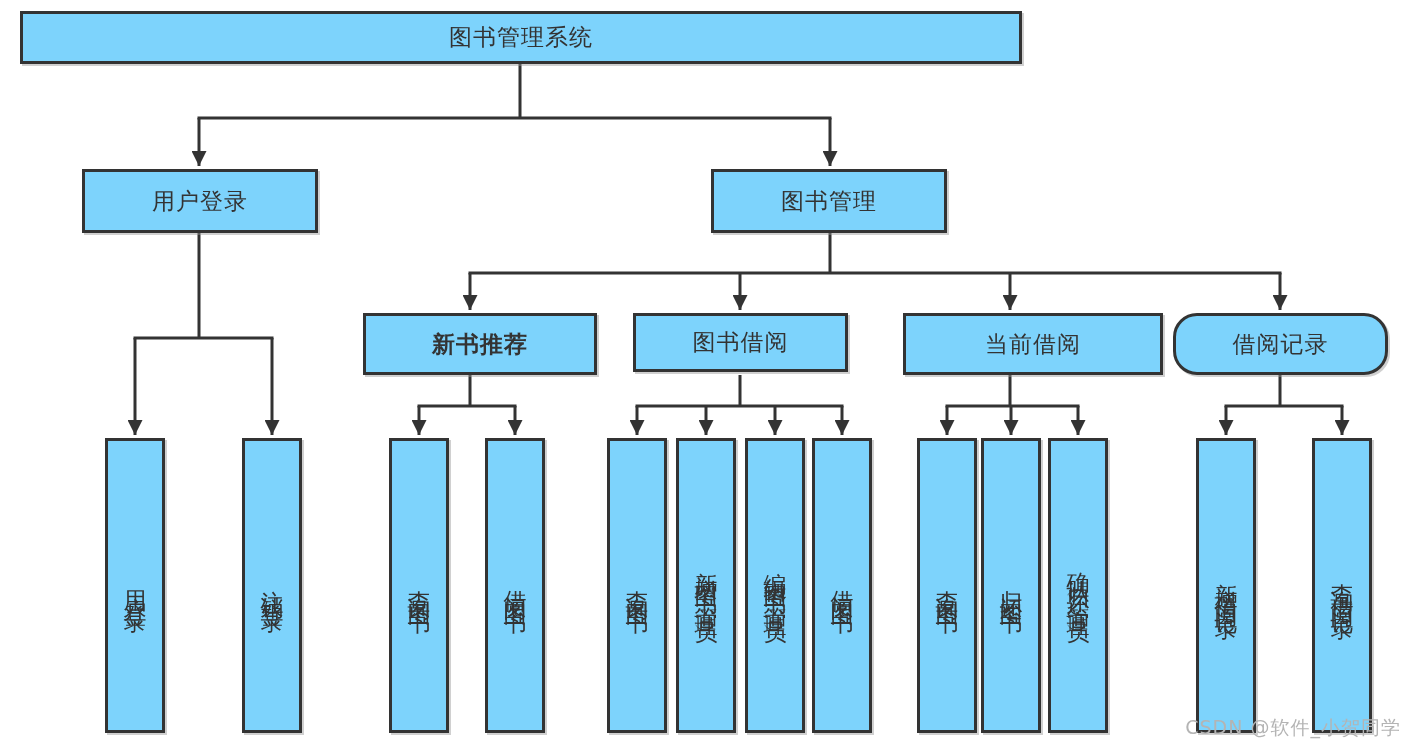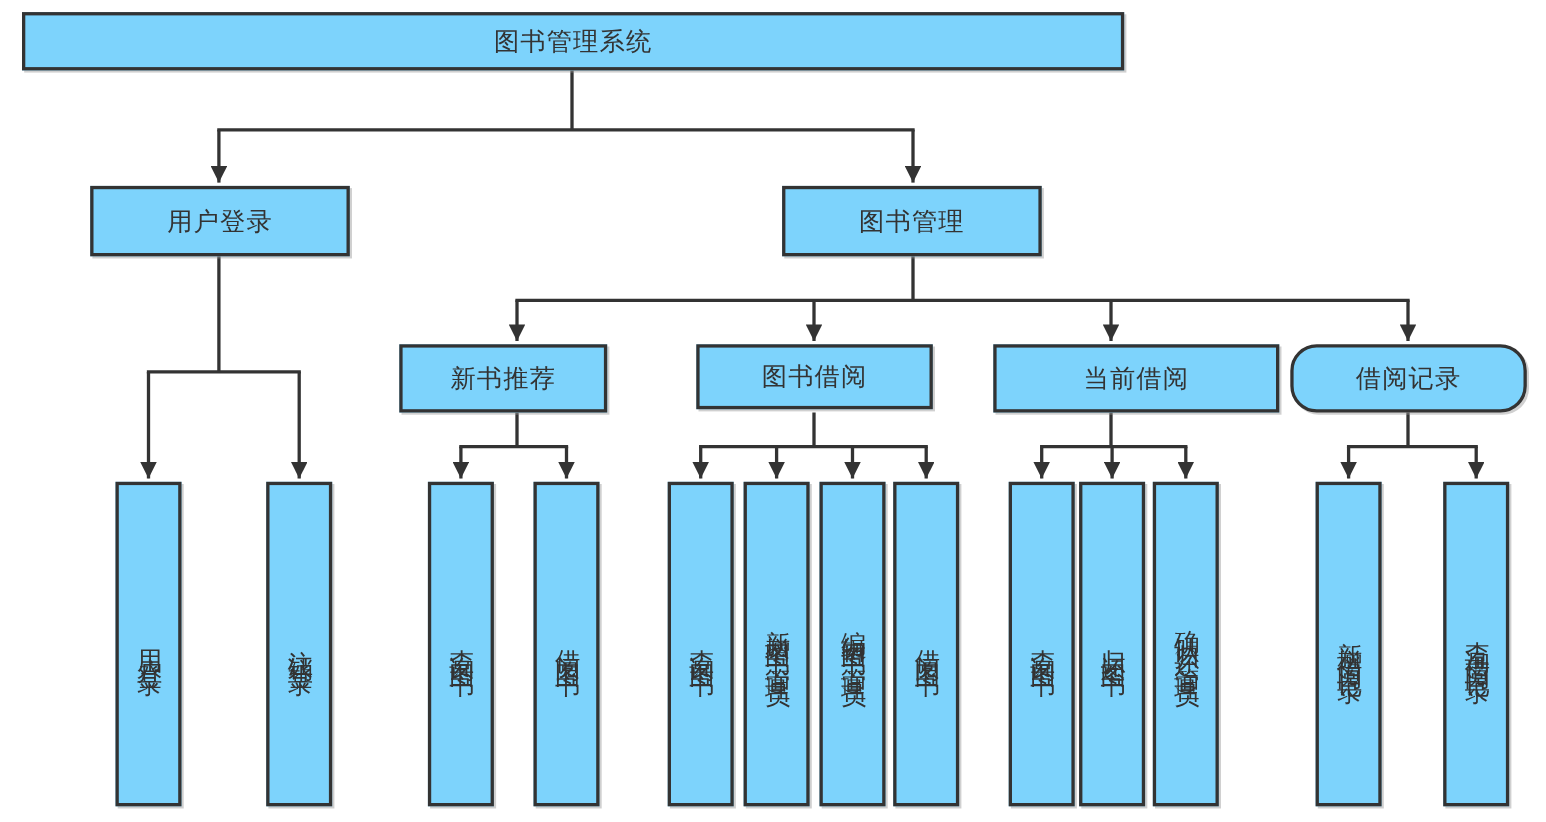--- a/index.html
+++ b/index.html
@@ -40,21 +40,21 @@
     text-orientation: mixed;
     font-size: 23px;
     letter-spacing: 7px;
     line-height: 1;
     white-space: nowrap;
   }
   
   .n-root  { left: 20px;   top: 11px;  width: 1002px; height: 53px; }
   .n-b0    { left: 82px;   top: 169px; width: 236px;  height: 64px; }
   .n-b1    { left: 711px;  top: 169px; width: 236px;  height: 64px; }
-  .n-g0    { left: 363px;  top: 313px; width: 189px;  height: 62px; }
+  .n-g0    { left: 363px;  top: 313px; width: 234px;  height: 62px; font-weight: bold; }
   .n-g1    { left: 633px;  top: 313px; width: 215px;  height: 59px; }
   .n-g2    { left: 903px;  top: 313px; width: 260px;  height: 62px; }
   .n-g3    { left: 1173px; top: 313px; width: 215px;  height: 62px; border-radius: 24px; }
   .leaf    { top: 438px; width: 60px; height: 295px; }
   .l-b0-0  { left: 105px; }
   .l-b0-1  { left: 242px; }
   .l-g0-0  { left: 389px; }
   .l-g0-1  { left: 485px; }
   .l-g1-0  { left: 607px; }
   .l-g1-1  { left: 676px; }
@@ -184,14 +184,15 @@
     <span class="v-label">确认归还（管理员）</span>
   </div>
 
   <div class="node leaf l-g3-0">
     <span class="v-label">新增借阅记录</span>
   </div>
   <div class="node leaf l-g3-1">
     <span class="v-label">查询借阅记录</span>
   </div>
 
+  <div class="watermark">CSDN @软件_小贺同学</div>
 
 </div>
 
 </body></html>

